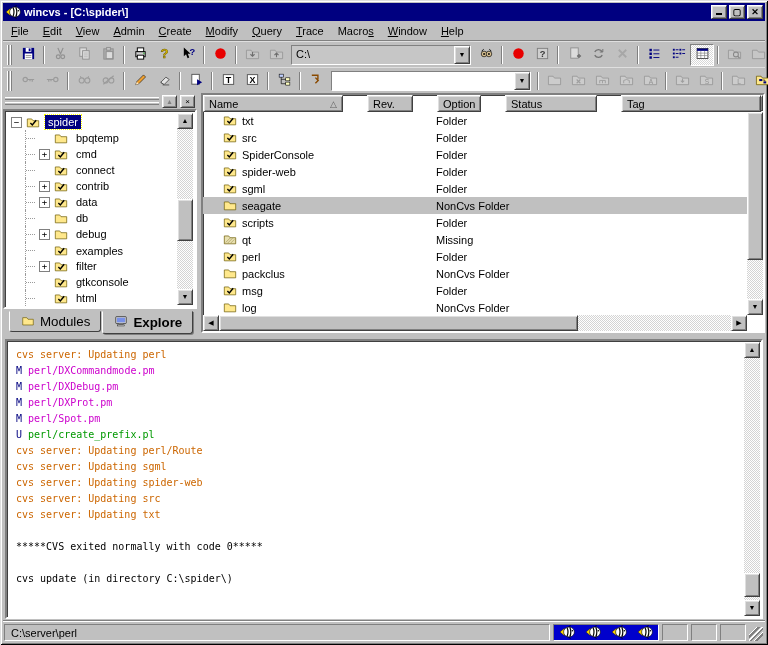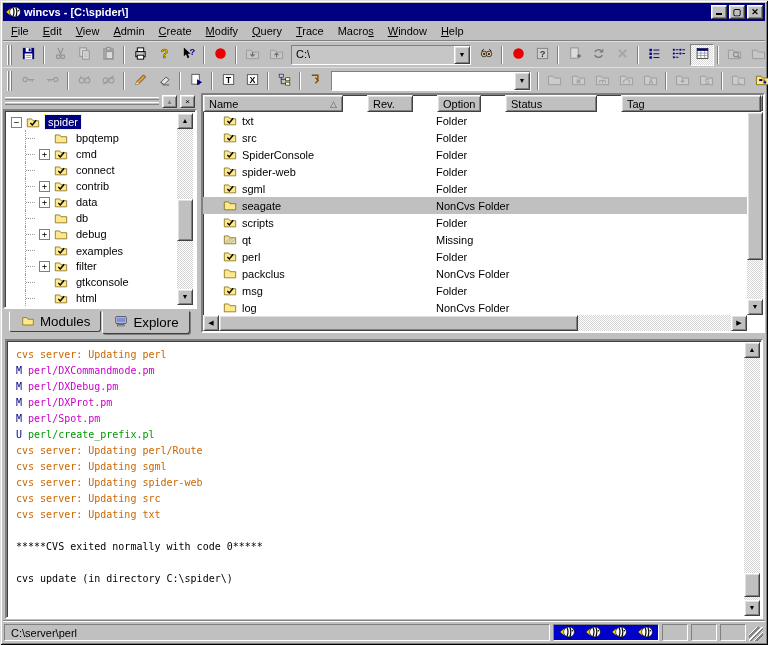--- a/index.html
+++ b/index.html
@@ -60,21 +60,21 @@
   .vsb{position:absolute;width:16px;background:#e4e4e4;background-image:repeating-conic-gradient(#fff 0% 25%, #d4d4d4 0% 50%);background-size:2px 2px;}
   .sbtn{position:absolute;width:16px;height:16px;background:#c0c0c0;border:1px solid;border-color:#fff #404040 #404040 #fff;
         box-shadow:inset 1px 1px 0 #dfdfdf, inset -1px -1px 0 #808080;font-size:7px;line-height:14px;text-align:center;color:#000;padding:0;left:0;}
   .sthumb{position:absolute;left:0;width:16px;background:#c0c0c0;border:1px solid;border-color:#fff #404040 #404040 #fff;
         box-shadow:inset 1px 1px 0 #dfdfdf, inset -1px -1px 0 #808080;}
   .tree .vsb{top:2px;right:2px;bottom:2px;}
   .tabs{height:24px;display:flex;align-items:flex-start;padding:2px 0 0 6px;flex:none;}
   .tab{height:21px;display:flex;align-items:center;gap:4px;padding:0 10px;background:#c0c0c0;
        border:1px solid;border-color:#fff #404040 #404040 #fff;border-top:1px solid #c0c0c0;
        border-radius:0 0 3px 3px;margin-right:1px;}
-  .tab.active{height:23px;box-shadow:1px 1px 0 #808080;z-index:2;}
+  .tab.active{height:23px;box-shadow:1px 1px 0 #808080;z-index:2;font-weight:bold;}
   .tab svg{width:16px;height:13px;}
   
   .rightpane{flex:1;position:relative;background:#fff;border:2px solid;border-color:#808080 #fff #fff #808080;
              box-shadow:inset 1px 1px 0 #404040;overflow:hidden;}
   .listhdr{height:17px;display:flex;position:relative;z-index:1;gap:24px;}
   .hcell{height:17px;background:#c0c0c0;border:1px solid;border-color:#fff #404040 #404040 #fff;
          box-shadow:inset 1px 1px 0 #dfdfdf, inset -1px -1px 0 #808080;
          padding:1px 5px;display:flex;align-items:center;gap:4px;flex:none;overflow:hidden;}
   .hcell.fill{flex:1;}
   .sortglyph{color:#606060;font-size:9px;margin-left:auto;}

